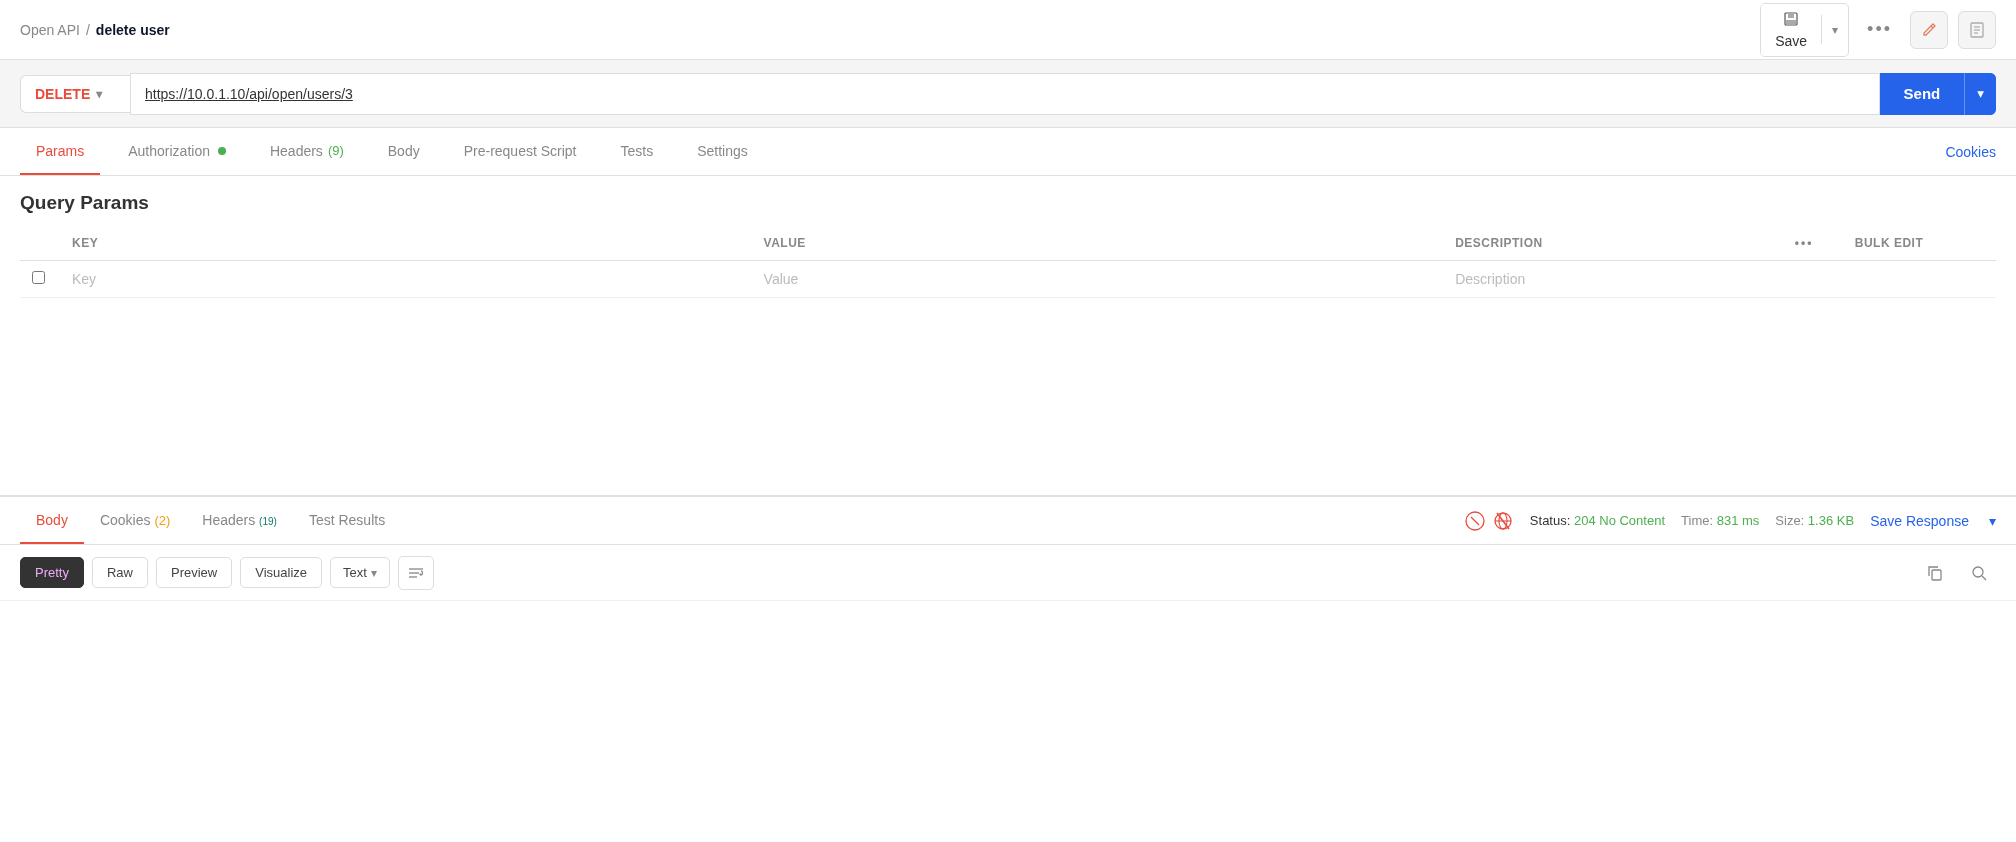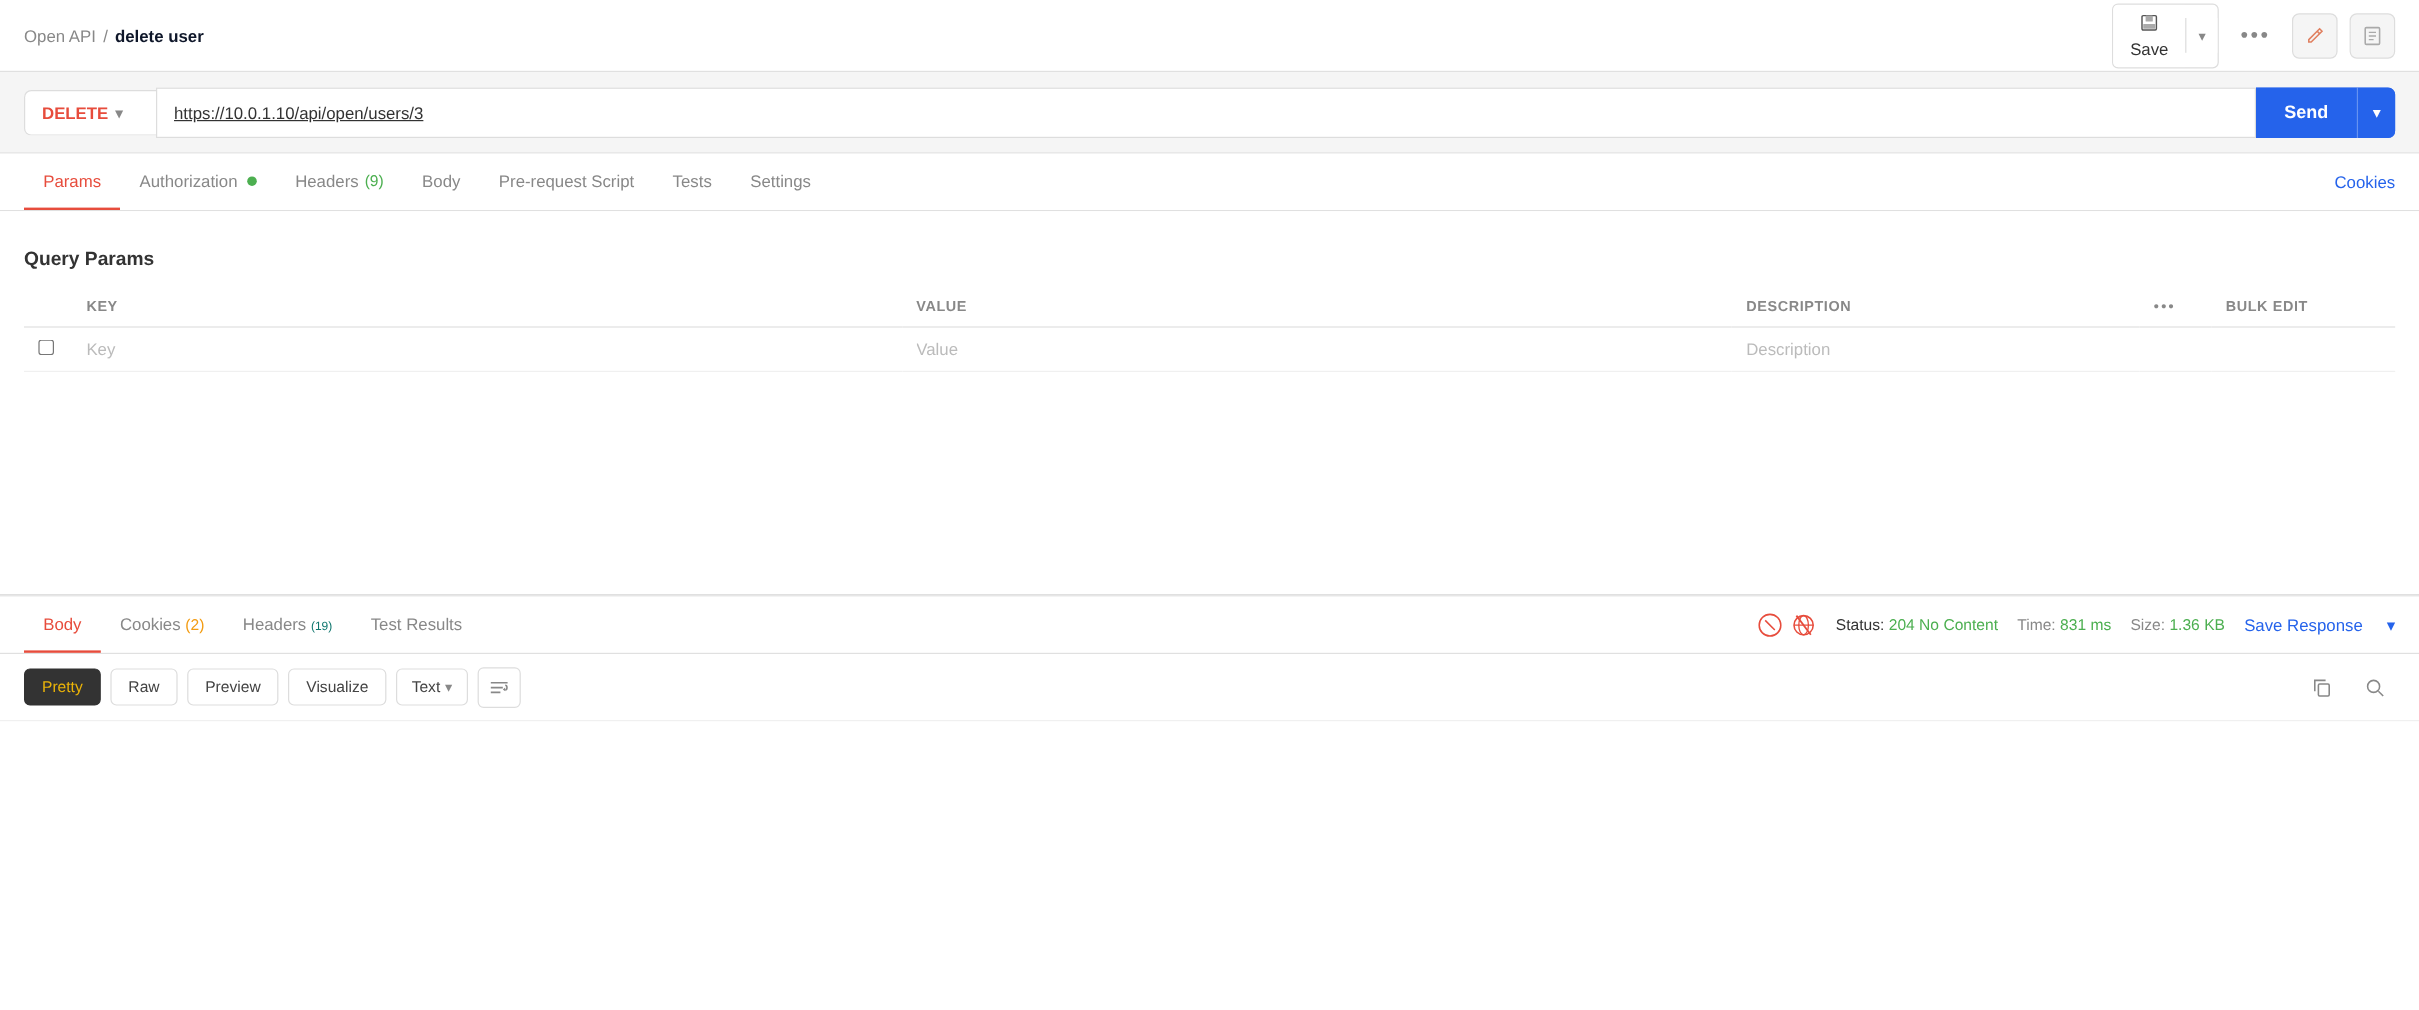--- a/index.html
+++ b/index.html
@@ -34,33 +34,33 @@
     .send-btn-group {
       display: flex; align-items: center; background: #2563eb; border-radius: 0 6px 6px 0; overflow: hidden;
     }
     .send-btn-main { padding: 10px 24px; background: #2563eb; border: none; cursor: pointer; font-size: 15px; font-weight: 600; color: #fff; height: 42px; }
     .send-btn-dropdown { padding: 10px 12px; background: #2563eb; border: none; border-left: 1px solid rgba(255,255,255,0.3); cursor: pointer; color: #fff; height: 42px; }
 
     
     .tabs-bar {
       display: flex; align-items: center; justify-content: space-between; padding: 0 20px; border-bottom: 1px solid #e0e0e0; background: #fff; height: 48px;
     }
-    .tabs-left { display: flex; align-items: center; gap: 0; }
+    .tabs-left { display: flex; align-items: center; gap: 12px; }
     .tab {
       padding: 14px 16px; cursor: pointer; font-size: 14px; color: #888; border-bottom: 2px solid transparent; white-space: nowrap; display: flex; align-items: center; gap: 5px;
     }
     .tab.active { color: #e74c3c; border-bottom-color: #e74c3c; font-weight: 500; }
     .tab.active span { color: #e74c3c; }
     .tab-badge { color: #4CAF50; font-size: 13px; }
     .auth-dot { width: 8px; height: 8px; border-radius: 50%; background: #4CAF50; display: inline-block; margin-left: 3px; }
     .cookies-link { color: #2563eb; font-size: 14px; cursor: pointer; padding: 14px 0; }
 
     
     .request-body { padding: 16px 20px; background: #fff; min-height: 320px; border-bottom: 1px solid #e0e0e0; }
-    .section-title { font-size: 16px; font-weight: 600; color: #333; margin-bottom: 12px; margin-top: 16px; }
+    .section-title { font-size: 19px; font-weight: 600; color: #333; margin-bottom: 12px; }
 
     
     .params-table { width: 100%; border-collapse: collapse; }
     .params-table thead tr { border-bottom: 1px solid #e0e0e0; }
     .params-table th {
       text-align: left; padding: 10px 12px; font-size: 12px; font-weight: 600; color: #888; letter-spacing: 0.5px; text-transform: uppercase;
     }
     .th-checkbox { width: 40px; }
     .th-key { width: 35%; }
     .th-value { width: 35%; }
@@ -90,21 +90,21 @@
     .meta-label { color: #888; }
     .meta-val { color: #4CAF50; font-weight: 500; }
     .save-response-btn { color: #2563eb; font-size: 14px; cursor: pointer; display: flex; align-items: center; gap: 20px; font-weight: 500; }
 
     
     .format-bar {
       display: flex; align-items: center; justify-content: space-between; padding: 10px 20px; background: #fff; border-bottom: 1px solid #f0f0f0; height: 56px;
     }
     .format-bar-left { display: flex; align-items: center; gap: 8px; }
     .fmt-btn { padding: 7px 14px; border: 1px solid #ddd; border-radius: 5px; background: #fff; cursor: pointer; font-size: 13px; color: #444; }
-    .fmt-btn.active { background: #333; color: #eab308; border-color: #333; }
+    .fmt-btn.active { background: #333; color: #f0abfc; border-color: #333; }
     .fmt-select { display: flex; align-items: center; gap: 4px; padding: 7px 12px; border: 1px solid #ddd; border-radius: 5px; background: #fff; cursor: pointer; font-size: 13px; color: #444; }
     .wrap-btn { width: 36px; height: 34px; border: 1px solid #ddd; border-radius: 5px; background: #fff; cursor: pointer; display: flex; align-items: center; justify-content: center; }
     .format-bar-right { display: flex; align-items: center; gap: 10px; }
     .copy-btn { width: 34px; height: 34px; border: 1px solid transparent; background: none; cursor: pointer; display: flex; align-items: center; justify-content: center; color: #888; font-size: 16px; }
     .search-btn { width: 34px; height: 34px; border: 1px solid transparent; background: none; cursor: pointer; display: flex; align-items: center; justify-content: center; color: #888; font-size: 16px; }
 
     .chevron { font-size: 12px; color: #888; }
   </style>
 </head>
 <body>

